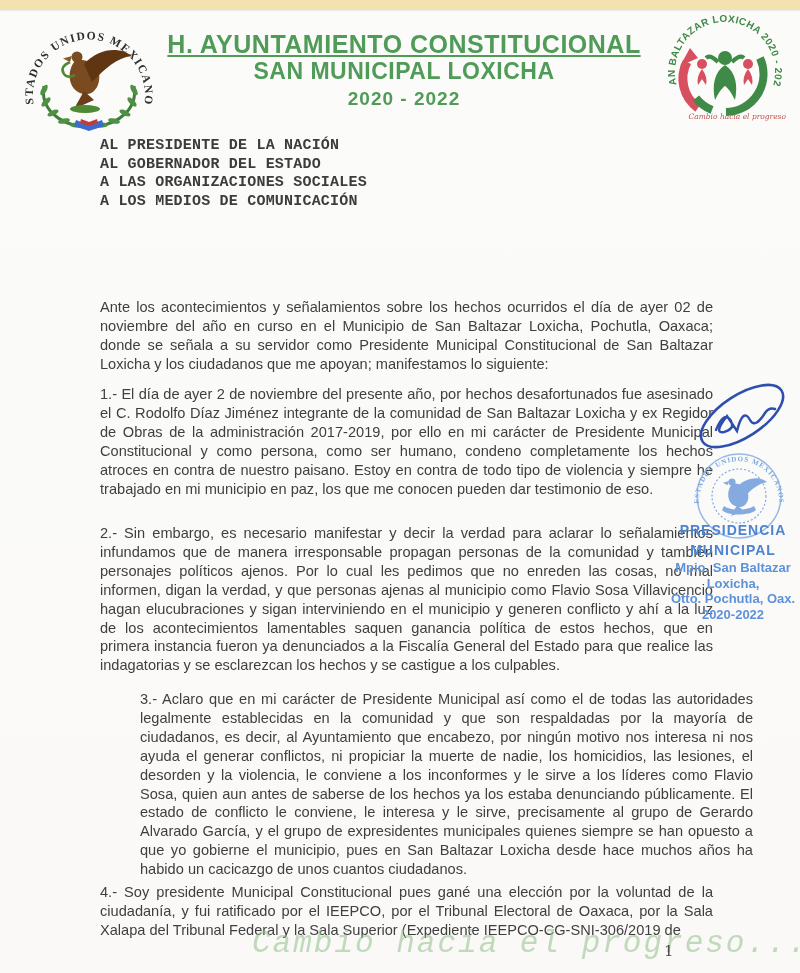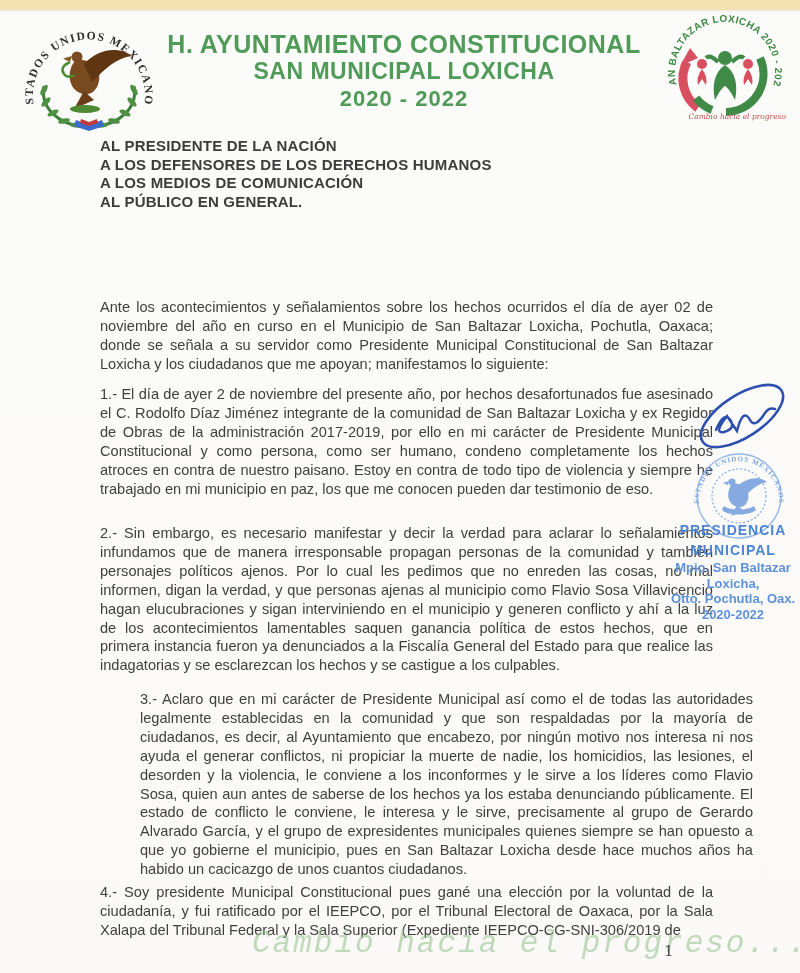--- a/index.html
+++ b/index.html
@@ -6,28 +6,28 @@
   .page{
     position:relative;width:800px;height:973px;margin:0 auto;
     background:linear-gradient(180deg,#fbfbfa 0%,#faf9f7 100%);
     overflow:hidden;
     font-family:"Liberation Sans",sans-serif;
   }
   .top-strip{position:absolute;left:0;top:0;width:800px;height:10px;background:#f3e2b0;box-shadow:0 1px 2px rgba(0,0,0,.08);}
   
   .seal-left{position:absolute;left:18px;top:20px;}
   .title{position:absolute;left:158px;top:30px;width:492px;text-align:center;color:#4f9b57;font-weight:bold;}
-  .title .t1{font-size:25px;letter-spacing:.5px;line-height:28px;}
+  .title .t1{font-size:25px;letter-spacing:.5px;line-height:28px;text-decoration:underline;}
   .title .t2{font-size:23px;letter-spacing:.5px;line-height:27px;}
-  .title .t3{font-size:22px;letter-spacing:1px;line-height:27px;}
+  .title .t3{font-size:19px;letter-spacing:1px;line-height:27px;}
   .logo-right{position:absolute;left:660px;top:10px;}
   .logo-tagline{position:absolute;left:660px;top:112px;width:126px;text-align:right;
     font-family:"DejaVu Serif",serif;font-style:italic;font-size:7.5px;color:#c0544f;}
   
-  .recipients{position:absolute;left:100px;top:137px;font-weight:bold;font-size:15px;line-height:18.6px;color:#3c3c3c;letter-spacing:.2px;}
+  .recipients{position:absolute;left:100px;top:137px;font-weight:bold;font-size:15px;line-height:18.6px;color:#3c3c3c;letter-spacing:.2px;font-family:Liberation Mono, monospace;}
   
   .para{position:absolute;left:100px;width:613px;font-size:14.6px;line-height:18.9px;color:#3f3f3f;text-align:justify;}
   .p-intro{top:298px;}
   .p-1{top:385px;}
   .p-2{top:524px;}
   .p-3{top:690px;margin-left:40px;}
   .p-4{top:883px;}
   
   .signature{position:absolute;left:690px;top:374px;}
   .seal-blue{position:absolute;left:682px;top:450px;opacity:.92;}
@@ -113,23 +113,23 @@
       <circle cx="42" cy="54" r="5" fill="#d85060"></circle>
       <path d="M42,59 q-6,8 -4,16 q4,-6 4,-6 q0,0 4,6 q2,-8 -4,-16" fill="#d85060"></path>
       <circle cx="88" cy="54" r="5" fill="#d85060"></circle>
       <path d="M88,59 q-6,8 -4,16 q4,-6 4,-6 q0,0 4,6 q2,-8 -4,-16" fill="#d85060"></path>
     </g>
   </svg>
   <div class="logo-tagline">Cambio hacia el progreso</div>
 
   <div class="recipients">
     <div>AL PRESIDENTE DE LA NACIÓN</div>
-    <div>A LOS DEFENSORES DE LOS DERECHOS HUMANOS</div>
+    <div>AL GOBERNADOR DEL ESTADO</div>
+    <div>A LAS ORGANIZACIONES SOCIALES</div>
     <div>A LOS MEDIOS DE COMUNICACIÓN</div>
-    <div>AL PÚBLICO EN GENERAL.</div>
   </div>
 
   <div class="para p-intro">Ante los acontecimientos y señalamientos sobre los hechos ocurridos el día de ayer 02 de noviembre del año en curso en el Municipio de San Baltazar Loxicha, Pochutla, Oaxaca; donde se señala a su servidor como Presidente Municipal Constitucional de San Baltazar Loxicha y los ciudadanos que me apoyan; manifestamos lo siguiente:</div>
   <div class="para p-1">1.- El día de ayer 2 de noviembre del presente año, por hechos desafortunados fue asesinado el C. Rodolfo Díaz Jiménez integrante de la comunidad de San Baltazar Loxicha y ex Regidor de Obras de la administración 2017-2019, por ello en mi carácter de Presidente Municipal Constitucional y como persona, como ser humano, condeno completamente los hechos atroces en contra de nuestro paisano. Estoy en contra de todo tipo de violencia y siempre he trabajado en mi municipio en paz, los que me conocen pueden dar testimonio de eso.</div>
   <div class="para p-2">2.-  Sin embargo, es necesario manifestar y decir la verdad para aclarar lo señalamientos infundamos que de manera irresponsable propagan personas de la comunidad y también personajes políticos ajenos.  Por lo cual les pedimos que no enreden las cosas, no mal informen, digan la verdad, y que personas ajenas al municipio como Flavio Sosa Villavicencio hagan elucubraciones y sigan interviniendo en el municipio y generen conflicto y ahí a la luz de los acontecimientos lamentables saquen ganancia política de estos hechos, que en primera instancia fueron ya denunciados a la Fiscalía General del Estado para que realice las indagatorias y se esclarezcan los hechos y se castigue a los culpables.</div>
   <div class="para p-3">3.- Aclaro que en mi carácter de Presidente Municipal así como el de todas las autoridades legalmente establecidas en la comunidad y que son respaldadas por la mayoría de ciudadanos, es decir, al Ayuntamiento que encabezo, por ningún motivo nos interesa ni nos ayuda el generar conflictos, ni propiciar la muerte de nadie, los homicidios, las lesiones, el desorden y la violencia, le conviene a los inconformes y le sirve a los líderes como Flavio Sosa, quien aun antes de saberse de los hechos ya los estaba denunciando públicamente. El estado de conflicto le conviene, le interesa y le sirve, precisamente al grupo de Gerardo Alvarado García, y el grupo de expresidentes municipales quienes siempre se han opuesto a que yo gobierne el municipio, pues en San Baltazar Loxicha desde hace muchos años ha habido un cacicazgo de unos cuantos ciudadanos.</div>
   <div class="para p-4">4.- Soy presidente Municipal Constitucional pues gané una elección por la voluntad de la ciudadanía, y fui ratificado por el IEEPCO, por el Tribunal Electoral de Oaxaca, por la Sala Xalapa del Tribunal Federal y la Sala Superior (Expediente IEEPCO-CG-SNI-306/2019 de</div>
 
   <svg class="signature" width="104" height="84" viewBox="0 0 104 84">
     <ellipse cx="52" cy="42" rx="47" ry="21" transform="rotate(-33 52 42)" stroke="#2e4fae" stroke-width="2.6" fill="none"></ellipse>

